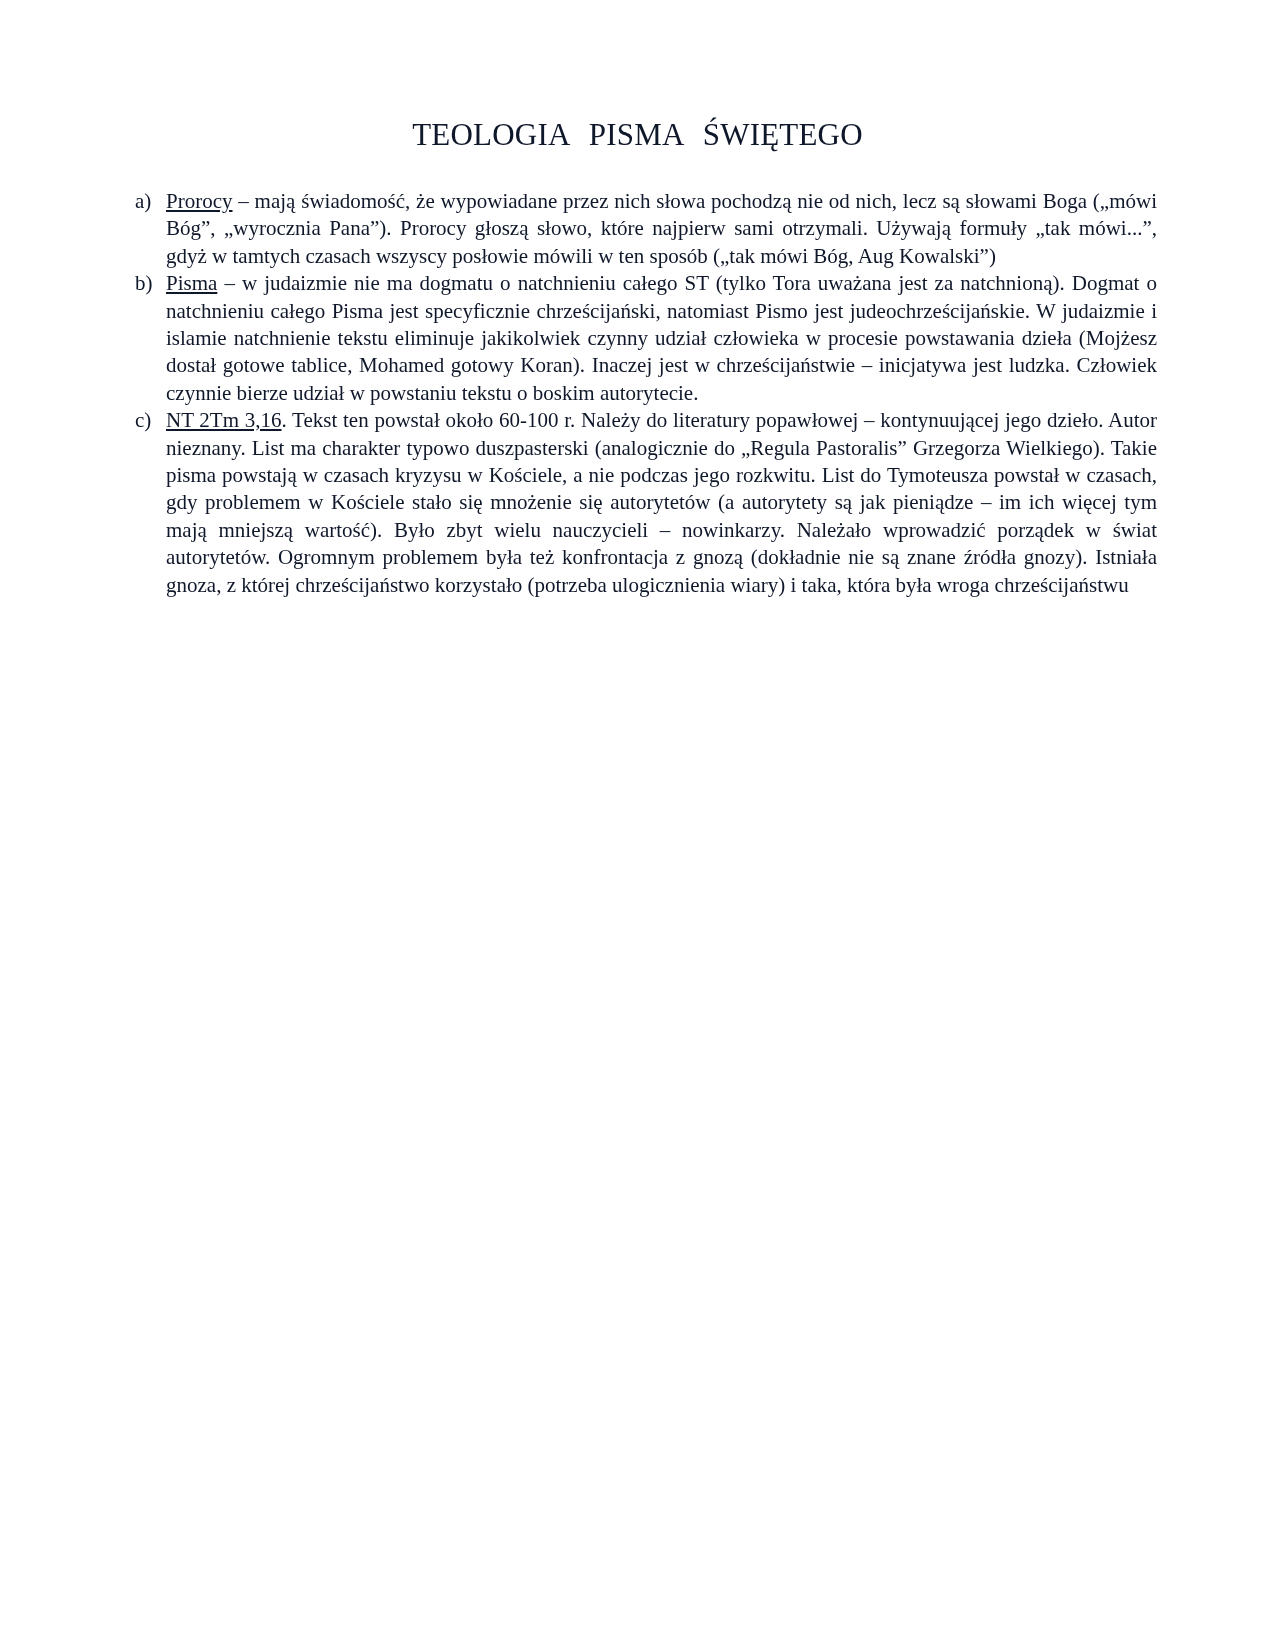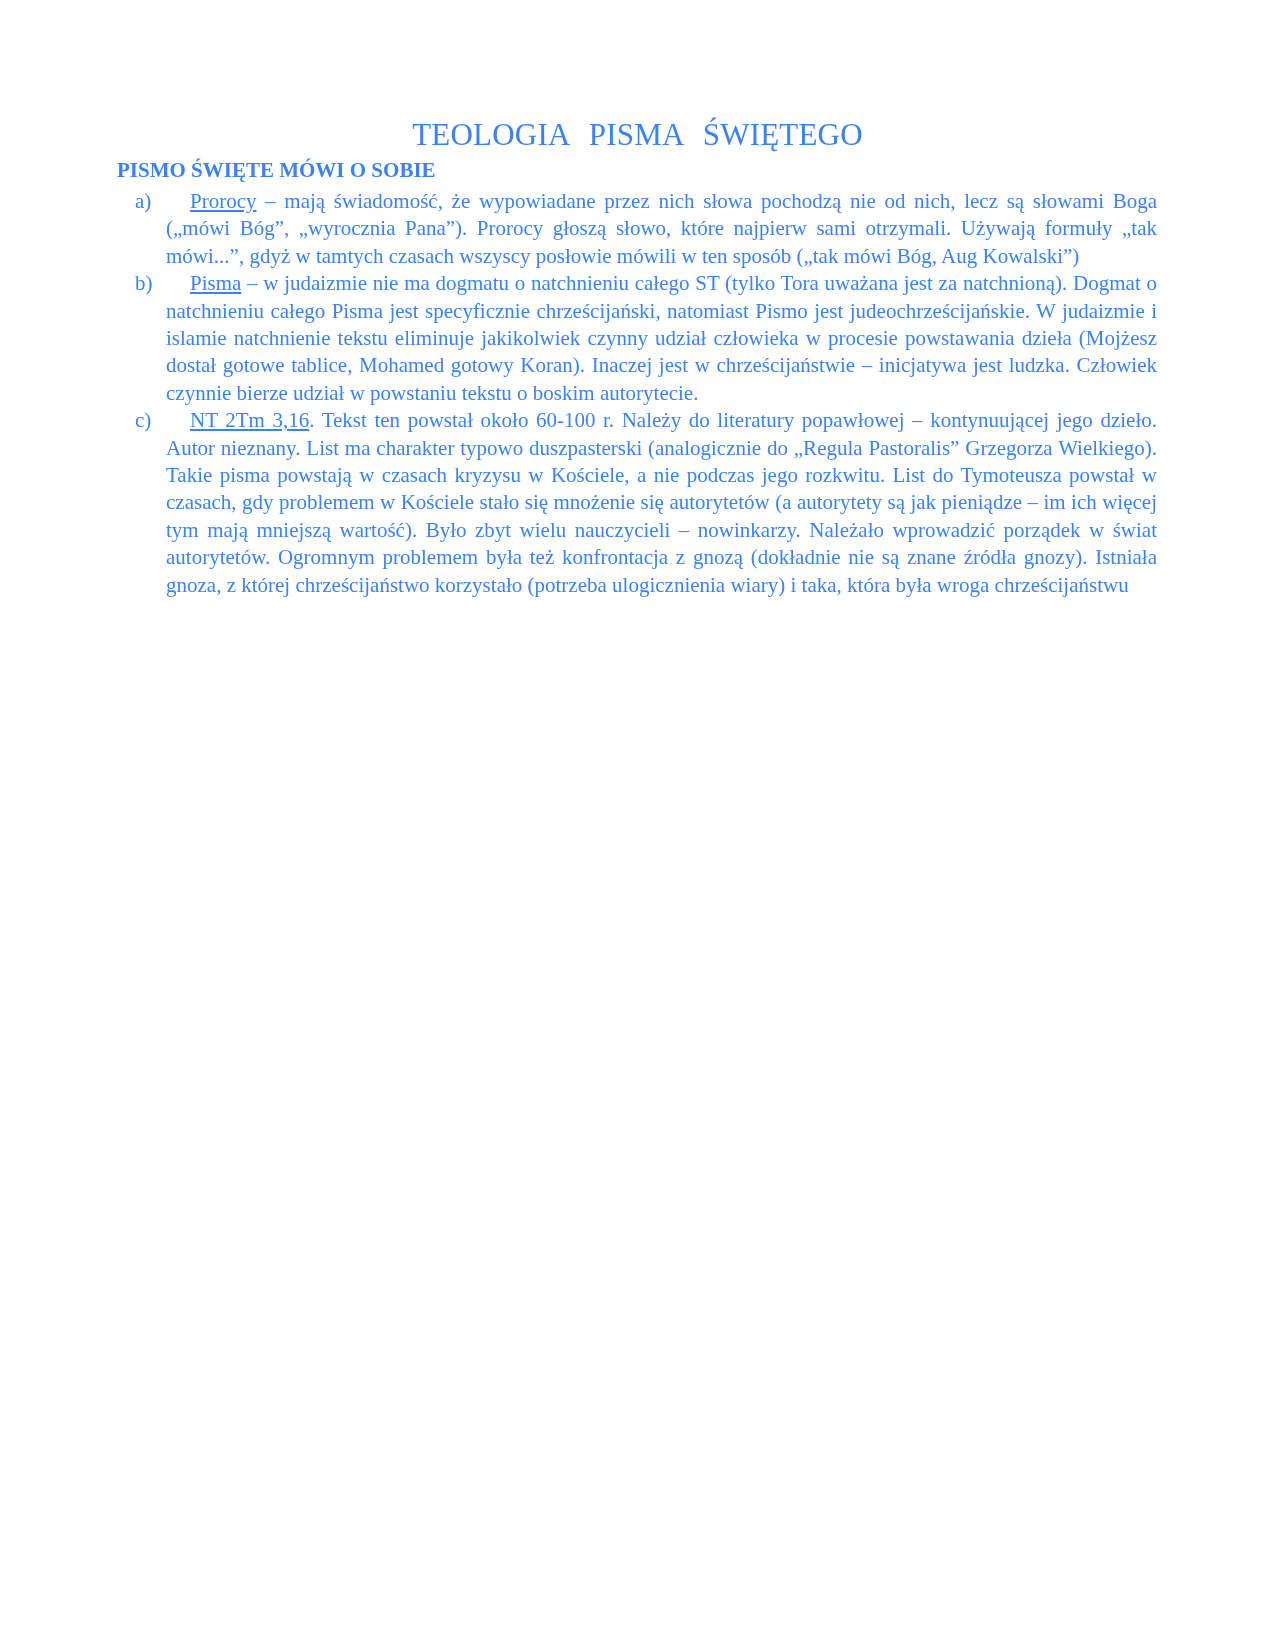--- a/index.html
+++ b/index.html
@@ -1,30 +1,29 @@
 <!DOCTYPE html>
 <html><head>
 <meta charset="utf-8">
 <style>
   html, body { margin: 0; padding: 0; background: #ffffff; }
   body { width: 1275px; height: 1650px; position: relative; overflow: hidden; }
-  .page { position: absolute; left: 0; top: 0; width: 1275px; height: 1428px; background: #fff; color: #3b82f6; font-family: "Liberation Serif", "DejaVu Serif", serif; }
+  .page { position: absolute; left: 0; top: 0; width: 1275px; height: 1428px; background: #fff; color: #0f172a; font-family: "Liberation Serif", "DejaVu Serif", serif; }
   .title { position: absolute; left: 0; width: 1275px; top: 116px; text-align: center; font-size: 31px; line-height: 38px; word-spacing: 12px; letter-spacing: 0.2px; }
   .subheading { position: absolute; left: 117px; top: 155px; font-size: 21px; line-height: 30px; font-weight: bold; }
   .list { position: absolute; left: 117px; top: 188px; width: 1040px; margin: 0; padding: 0; list-style: none; }
   .item { position: relative; padding-left: 49px; font-size: 21px; line-height: 27.4px; text-align: justify; }
   .marker { position: absolute; left: 18px; top: 0; }
-  .u { text-decoration: underline; margin-left: 24px; }
+  .u { text-decoration: underline; }
 </style>
 </head>
 <body>
 
 <div class="page">
   <div class="title">TEOLOGIA   PISMA   ŚWIĘTEGO</div>
-  <div class="subheading">PISMO ŚWIĘTE MÓWI O SOBIE</div>
 
   <ul class="list">
     <li class="item">
       <span class="marker">a)</span>
       <span class="u">Prorocy</span><span> – mają świadomość, że wypowiadane przez nich słowa pochodzą nie od nich, lecz są słowami Boga („mówi Bóg”, „wyrocznia Pana”). Prorocy głoszą słowo, które najpierw sami otrzymali. Używają formuły „tak mówi...”, gdyż w tamtych czasach wszyscy posłowie mówili w ten sposób („tak mówi Bóg, Aug Kowalski”)</span>
     </li>
     <li class="item">
       <span class="marker">b)</span>
       <span class="u">Pisma</span><span> – w judaizmie nie ma dogmatu o natchnieniu całego ST (tylko Tora uważana jest za natchnioną). Dogmat o natchnieniu całego Pisma jest specyficznie chrześcijański, natomiast Pismo jest judeochrześcijańskie. W judaizmie i islamie natchnienie tekstu eliminuje jakikolwiek czynny udział człowieka w procesie powstawania dzieła (Mojżesz dostał gotowe tablice, Mohamed gotowy Koran). Inaczej jest w chrześcijaństwie – inicjatywa jest ludzka. Człowiek czynnie bierze udział w powstaniu tekstu o boskim autorytecie.</span>
     </li>

